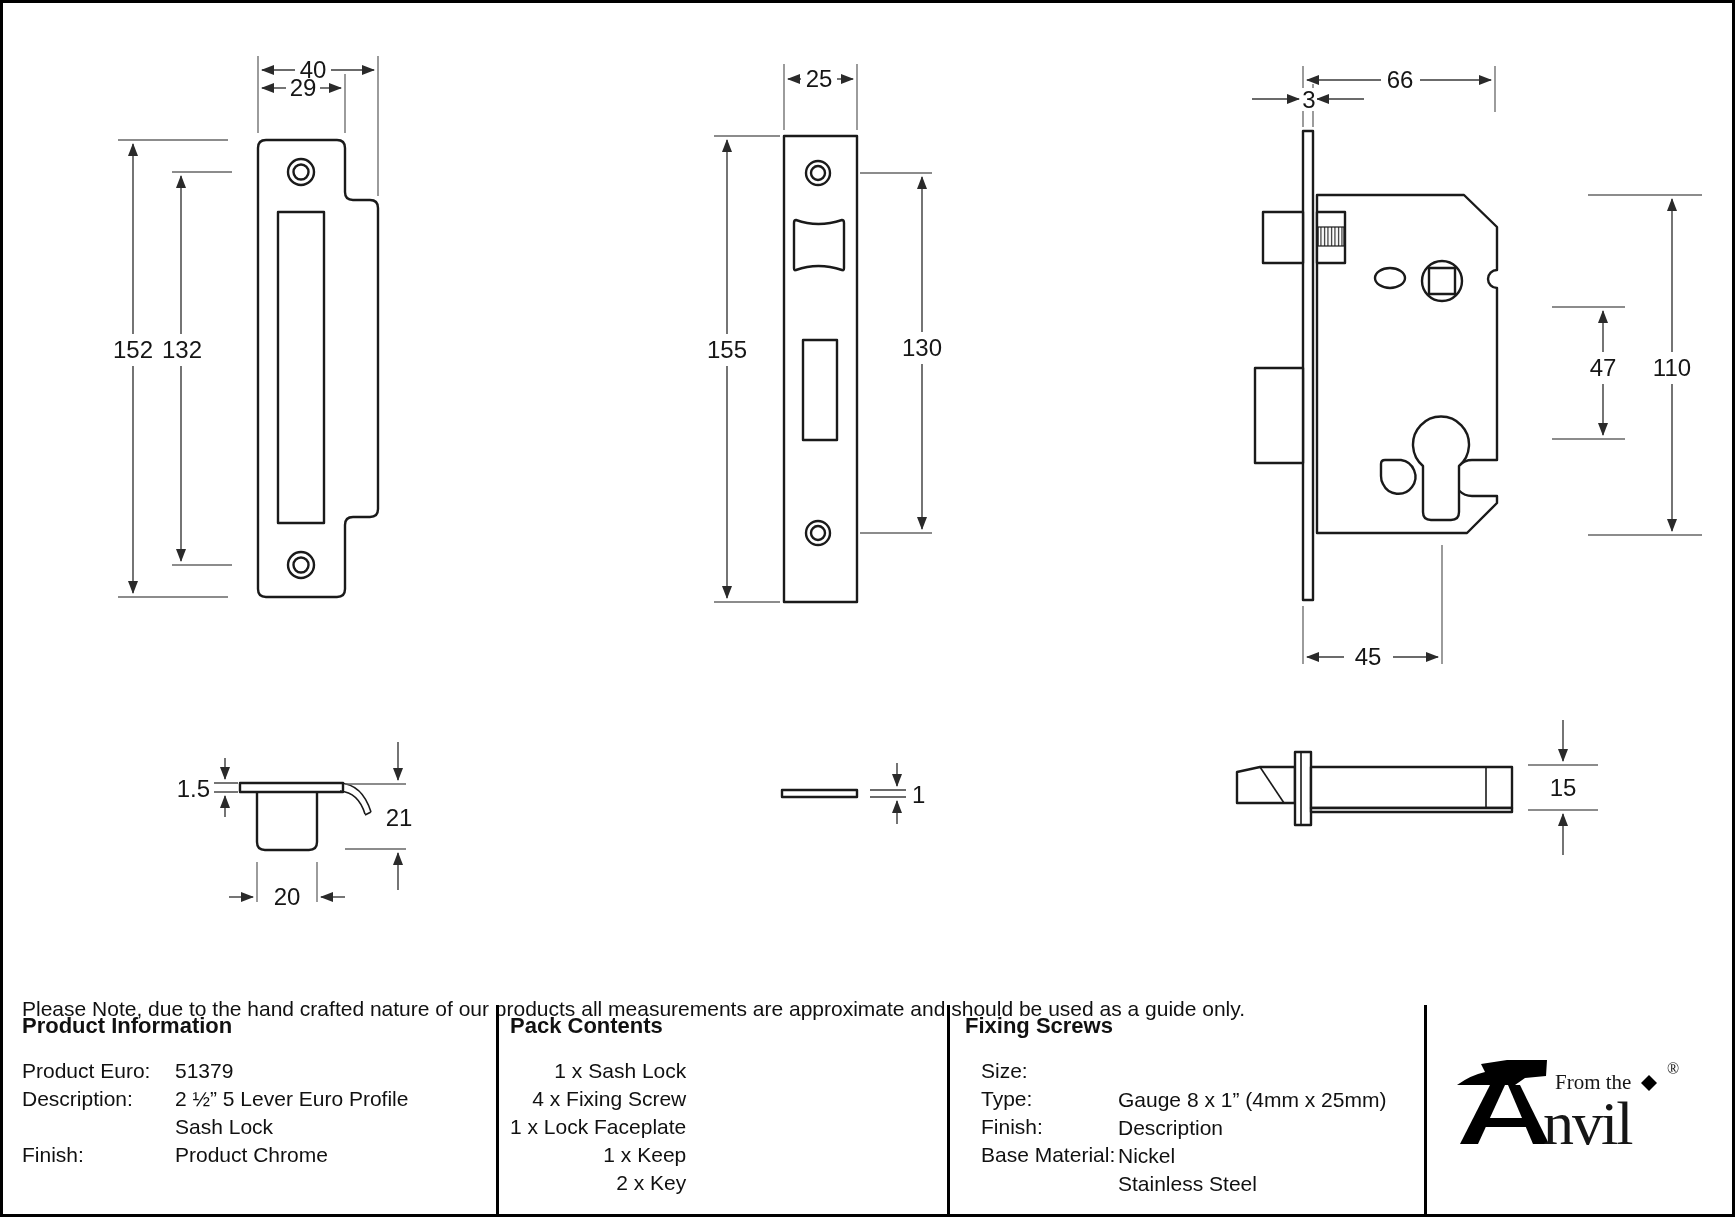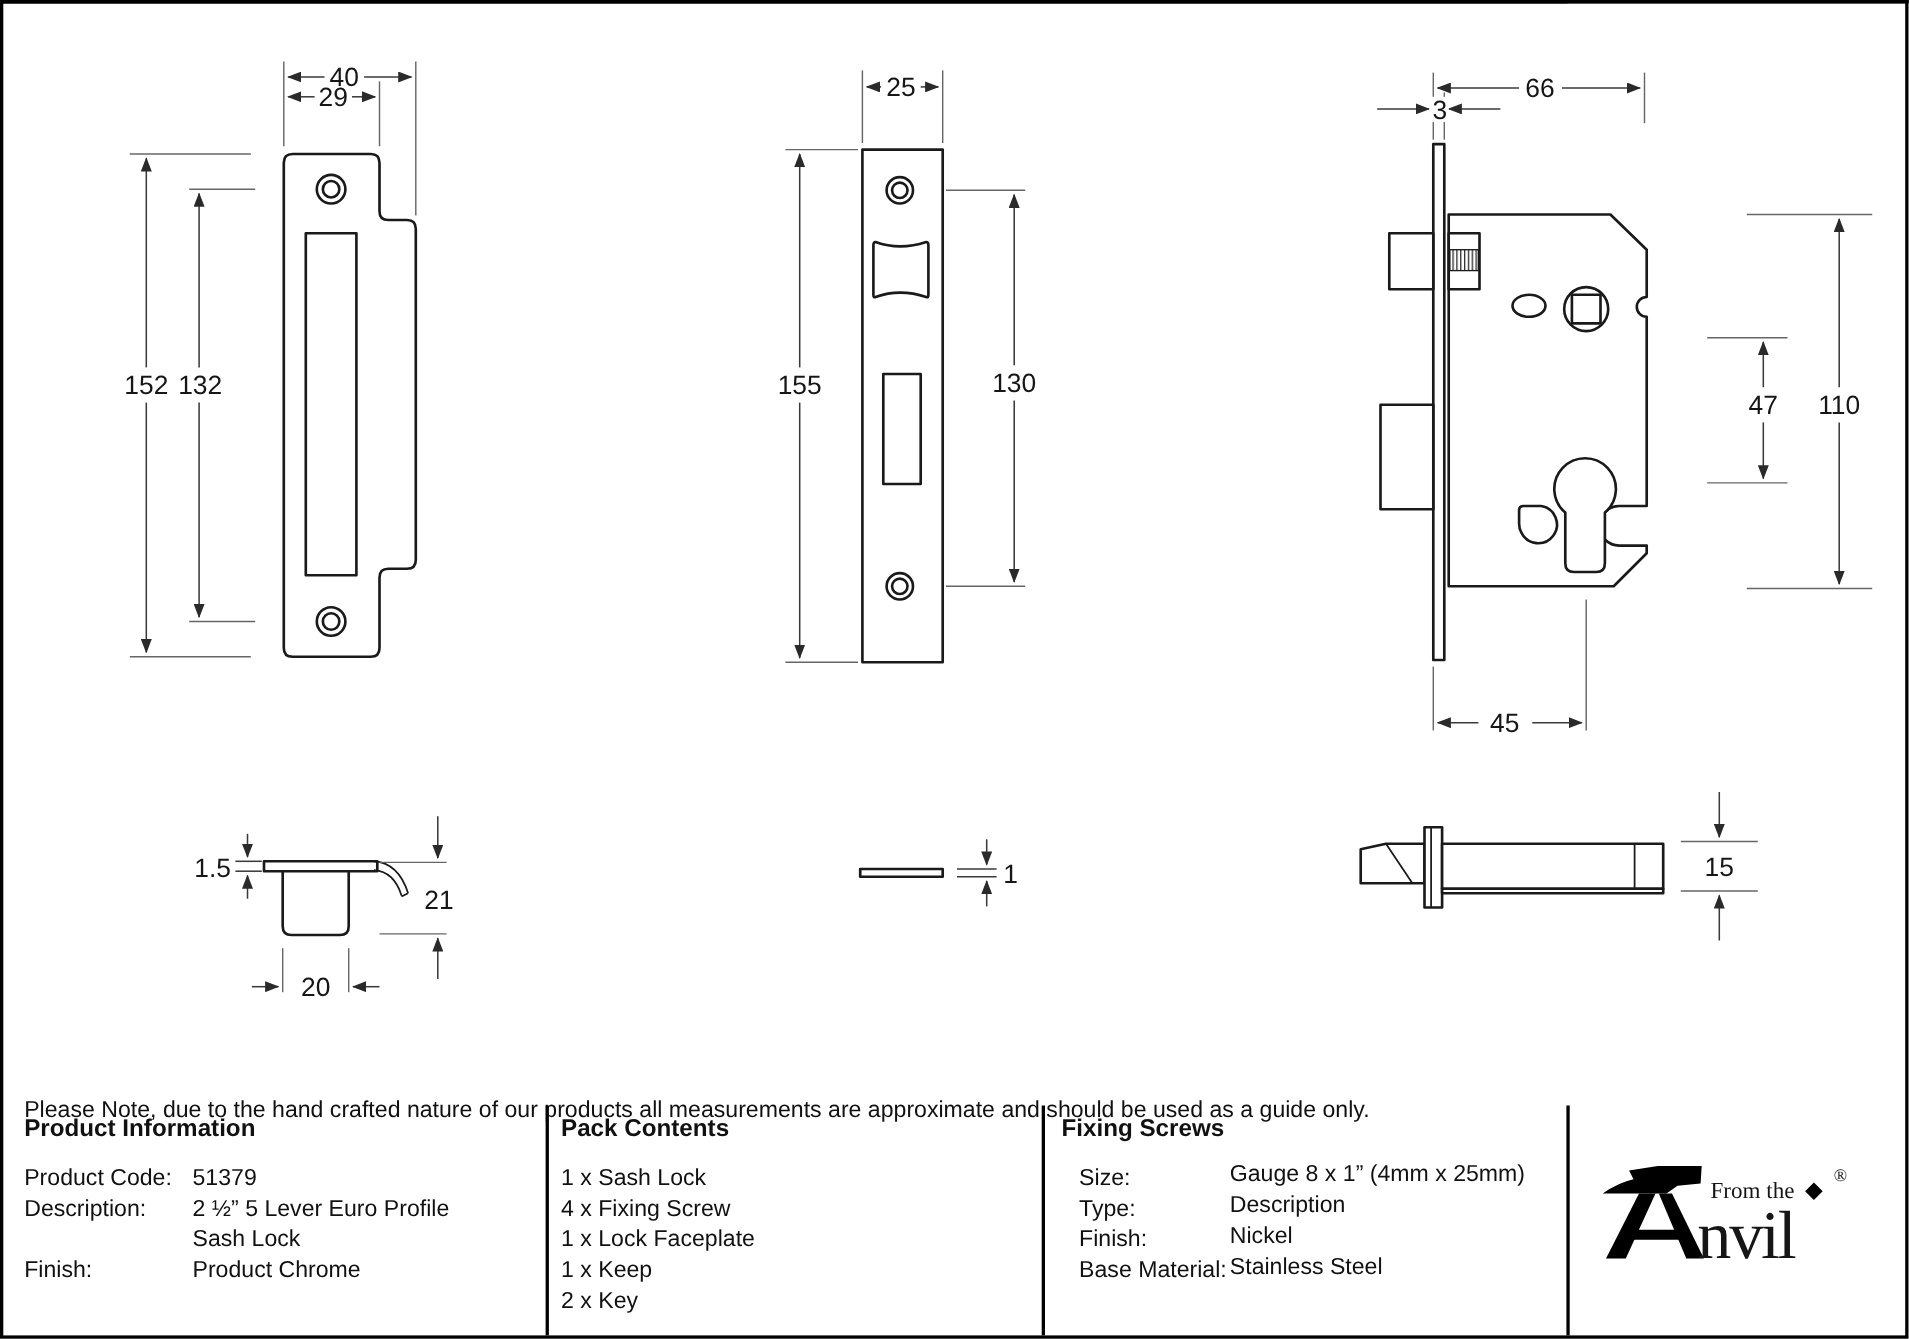--- a/index.html
+++ b/index.html
@@ -199,47 +199,47 @@
 <div class="hline" style="left:0;top:1042;width:1425px;height:2.5px;"></div>
 <div class="vline" style="left:496px;top:1005px;width:2.5px;height:209px;"></div>
 <div class="vline" style="left:947px;top:1005px;width:2.5px;height:209px;"></div>
 <div class="vline" style="left:1424px;top:1005px;width:2.5px;height:209px;"></div>
 
 <div class="hdr" style="left:22px;top:1013px;">Product Information</div>
 <div class="hdr" style="left:510px;top:1013px;">Pack Contents</div>
 <div class="hdr" style="left:965px;top:1013px;">Fixing Screws</div>
 
 <div class="col" style="left:22px;top:1059px;">
-  <div>Product Code:</div>
+  <div>Product Euro:</div>
   <div>Description:</div>
   <div></div>
   <div>Finish:</div>
 </div>
 <div class="col" style="left:175px;top:1059px;">
   <div>51379</div>
   <div>2 ½” 5 Lever Euro Profile</div>
   <div>Sash Lock</div>
   <div>Product Chrome</div>
 </div>
 
-<div class="col" style="left:510px;top:1059px;">
+<div class="col" style="left:510px;top:1059px;text-align:right;">
   <div>1 x Sash Lock</div>
   <div>4 x Fixing Screw</div>
   <div>1 x Lock Faceplate</div>
   <div>1 x Keep</div>
   <div>2 x Key</div>
 </div>
 
 <div class="col" style="left:965px;top:1059px;margin-left:16px;">
   <div>Size:</div>
   <div>Type:</div>
   <div>Finish:</div>
   <div>Base Material:</div>
 </div>
-<div class="col" style="left:1118px;top:1056px;">
+<div class="col" style="left:1118px;top:1088px;">
   <div>Gauge 8 x 1” (4mm x 25mm)</div>
   <div>Description</div>
   <div>Nickel</div>
   <div>Stainless Steel</div>
 </div>
 
 <svg width="260" height="100" viewBox="0 0 260 100" style="position:absolute;left:1455px;top:1058px;">
   <g fill="#000">
     <path d="M 2,27 Q 16,17 30,14 L 26,6 L 52,2 L 92,2 L 91,18 L 70,20 L 60,27 Z"></path>
     <polygon points="35,27 50,27 23,86 5,86"></polygon>

